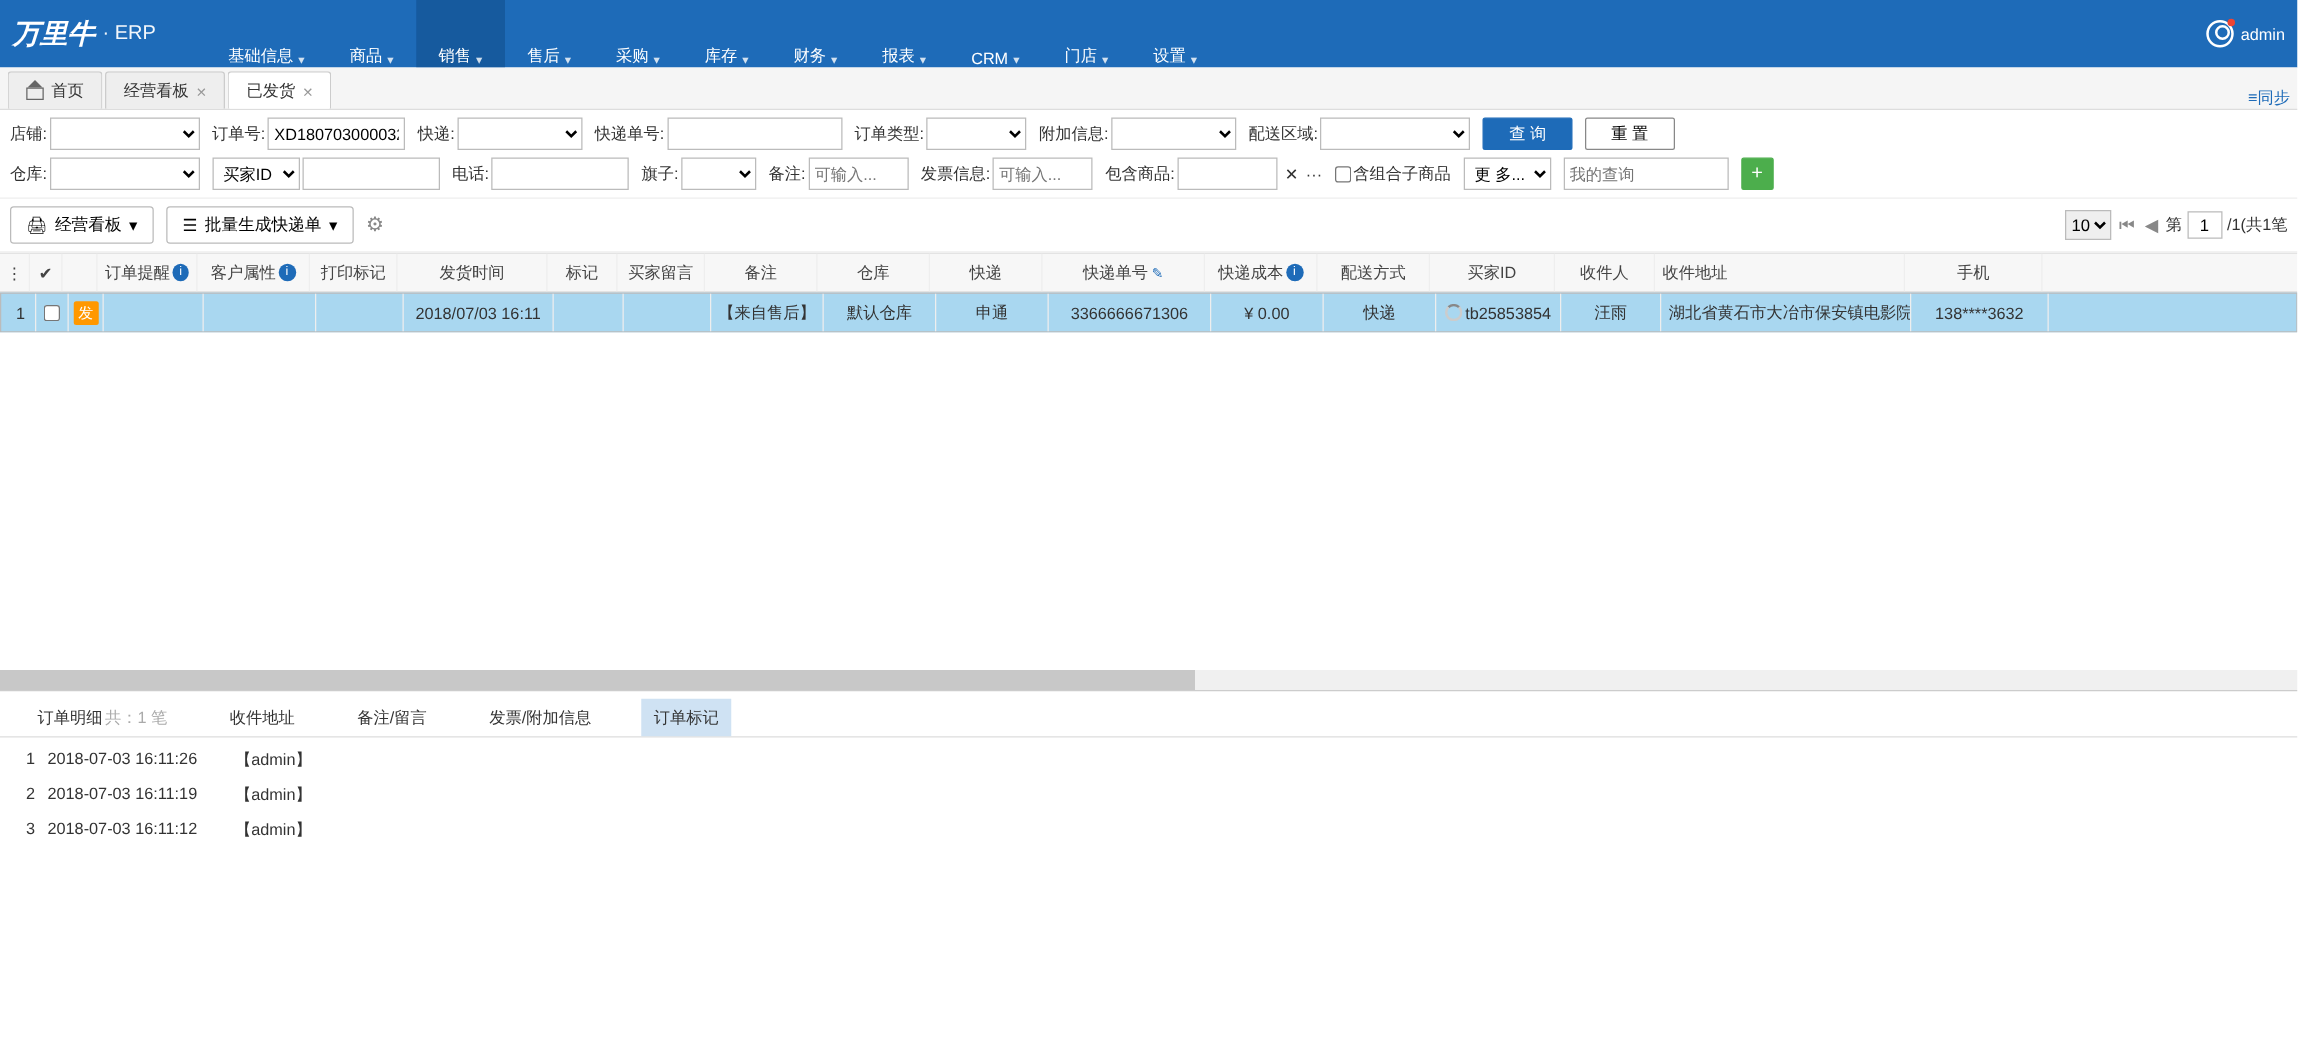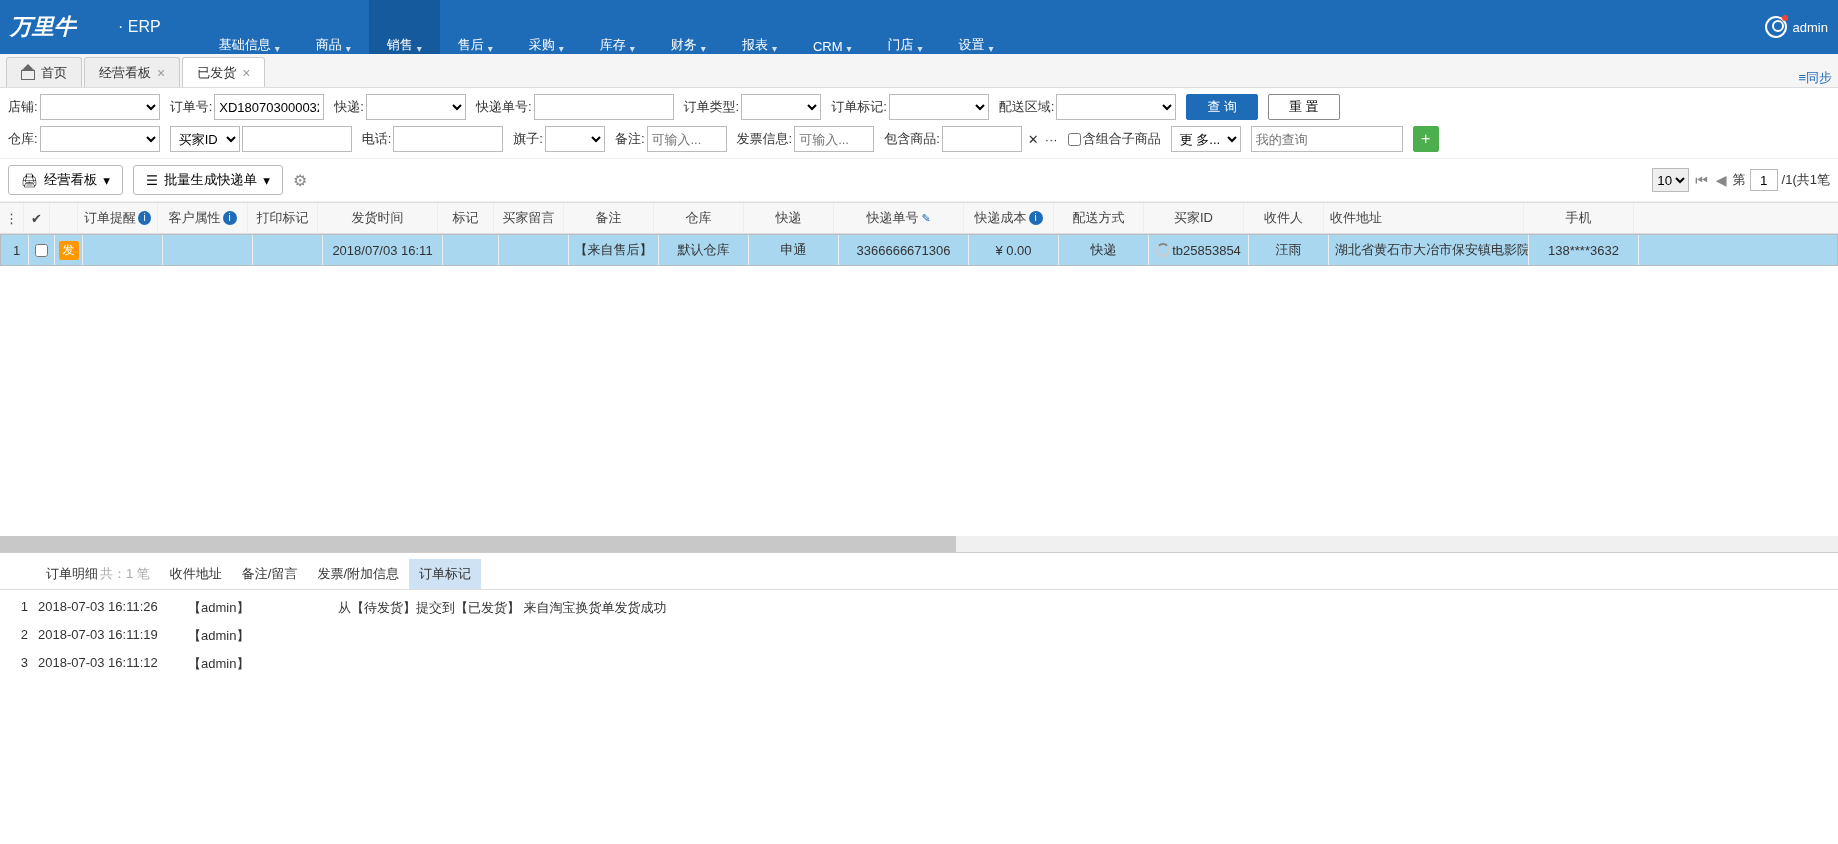--- a/index.html
+++ b/index.html
@@ -1,19 +1,19 @@
 <!DOCTYPE html>
 <html><head>
 <meta charset="utf-8">
 <style>
 * { margin:0; padding:0; box-sizing:border-box; font-family:"Microsoft YaHei",Arial,sans-serif; }
 body { font-size:13px; color:#333; background:#fff; overflow:hidden; }
 .topbar { background:#1e6bb8; height:54px; display:flex; align-items:center; padding:0 10px; color:#fff; }
 .logo { font-size:22px; font-style:italic; font-weight:bold; margin-right:6px; }
-.logo-sub { font-size:16px; margin-right:40px; opacity:.95;margin-left:36px; }
+.logo-sub { font-size:16px; margin-right:40px; opacity:.95; }
 .nav { display:flex; height:100%; }
 .nav-item { padding:0 18px; display:flex; align-items:flex-end; cursor:pointer; position:relative; }
 .nav-item.active { background:#165a9e; }
 .nav-item .caret { margin-left:4px; font-size:10px; opacity:.8; }
 .top-right { margin-left:auto; display:flex; align-items:center; gap:6px; }
 .avatar-icon { width:22px; height:22px; border:2px solid #fff; border-radius:50%; position:relative; }
 .avatar-icon::before { content:''; width:8px; height:8px; border:2px solid #fff; border-radius:50%; position:absolute; top:2px; left:5px; }
 .avatar-icon::after { content:''; width:6px; height:6px; background:#e43; border-radius:50%; position:absolute; top:-3px; right:-3px; }
 .tabstrip { height:34px; background:#f5f5f5; border-bottom:1px solid #ddd; display:flex; align-items:flex-end; padding-left:6px; position:relative; }
 .tab { height:30px; padding:0 14px; display:flex; align-items:center; gap:6px; border:1px solid #ccc; border-bottom:none; background:#eee; margin-right:2px; border-radius:3px 3px 0 0; cursor:pointer; font-size:13px; }
@@ -45,21 +45,21 @@
 .ghead > div, .grow > div { padding:0 6px; border-right:1px solid #eee; height:100%; display:flex; align-items:center; justify-content:center; overflow:hidden; white-space:nowrap; }
 .grow { display:flex; height:32px; align-items:center; background:#cfe8f7; }
 .grow.sel { background:#a9d7f0; }
 .c0{width:24px}.c1{width:26px}.c2{width:28px}.c3{width:80px}.c4{width:90px}.c5{width:70px}.c6{width:120px}.c7{width:56px}.c8{width:70px}.c9{width:90px}.c10{width:90px}.c11{width:90px}.c12{width:130px}.c13{width:90px}.c14{width:90px}.c15{width:100px}.c16{width:80px}.c17{width:200px;justify-content:flex-start!important}.c18{width:110px}
 .info-icon { display:inline-block; width:14px; height:14px; background:#1e6bb8; color:#fff; border-radius:50%; font-size:10px; text-align:center; line-height:14px; margin-left:2px; }
 .edit-icon { margin-left:3px; color:#1e6bb8; font-size:11px; }
 .badge-fa { background:#ff9800; color:#fff; padding:1px 4px; border-radius:2px; font-size:12px; }
 .spinner { display:inline-block; width:14px; height:14px; border:2px solid #ccc; border-top-color:#888; border-radius:50%; margin-right:2px; }
 .scroll-track { height:16px; background:#f0f0f0; position:relative; }
 .scroll-thumb { position:absolute; left:0; top:0; height:100%; width:52%; background:#c8c8c8; }
-.detail-tabs { display:flex; border-bottom:1px solid #ddd; padding:6px 36px 0; font-size:13px; }
+.detail-tabs { display:flex; border-bottom:1px solid #ddd; padding:6px 20px 0; gap:30px; font-size:13px; }
 .dtab { padding:6px 10px; cursor:pointer; }
 .dtab.active { background:#cfe2f3; }
 .dtab .muted { color:#aaa; margin-left:2px; }
 .log-table { padding:4px 8px; }
 .log-row { display:flex; padding:5px 0; gap:10px; font-size:13px; }
 .log-row > div:nth-child(1){width:20px;text-align:right}
 .log-row > div:nth-child(2){width:140px}
 .log-row > div:nth-child(3){width:140px}
 .log-row > div:nth-child(4){flex:1}
 .bottom-area { border-top:1px solid #ccc; }
@@ -156,21 +156,21 @@
       </div>
     <div class="fld">
         <label>快递单号:</label>
         <input class="inp" style="width: 140px;">
       </div>
     <div class="fld">
         <label>订单类型:</label>
         <select class="sel" style="width:80px"></select>
       </div>
     <div class="fld">
-        <label>订单标记:</label>
+        <label>附加信息:</label>
         <select class="sel" style="width:100px"></select>
       </div>
     <div class="fld">
         <label>配送区域:</label>
         <select class="sel" style="width:120px"></select>
       </div>
     <button class="btn primary">查 询</button>
     <button class="btn">重 置</button>
   </div>
   <div class="row">
@@ -202,21 +202,21 @@
         <label>包含商品:</label>
         <input class="inp" style="width: 80px;">
         <span style="padding:0 4px;cursor:pointer">✕</span>
         <span style="cursor:pointer">···</span>
       </div>
     <div class="fld">
         <input type="checkbox" style="">
         <label>含组合子商品</label>
       </div>
     <select class="sel" style="width:70px"><option>更 多...</option></select>
-    <input class="inp" style="width: 152px;" placeholder="我的查询">
+    <input class="inp" style="width: 132px;" placeholder="我的查询">
     <button class="btn green">+</button>
   </div>
 </div>
 
 <div class="toolbar2">
   <button class="btn2">
       <span>🖨</span>
       <span>经营看板</span>
       <span>▾</span>
     </button>
@@ -299,21 +299,20 @@
       <div class="dtab">收件地址</div>
       <div class="dtab">备注/留言</div>
       <div class="dtab">发票/附加信息</div>
       <div class="dtab active">订单标记</div>
     </div>
   <div class="log-table" id="logs">
       <div class="log-row">
         <div>1</div>
         <div>2018-07-03 16:11:26</div>
         <div>【admin】</div>
-        <div>从【待发货】提交到【已发货】 来自淘宝换货单发货成功</div>
       </div>
       <div class="log-row">
         <div>2</div>
         <div>2018-07-03 16:11:19</div>
         <div>【admin】</div>
       </div>
       <div class="log-row">
         <div>3</div>
         <div>2018-07-03 16:11:12</div>
         <div>【admin】</div>

